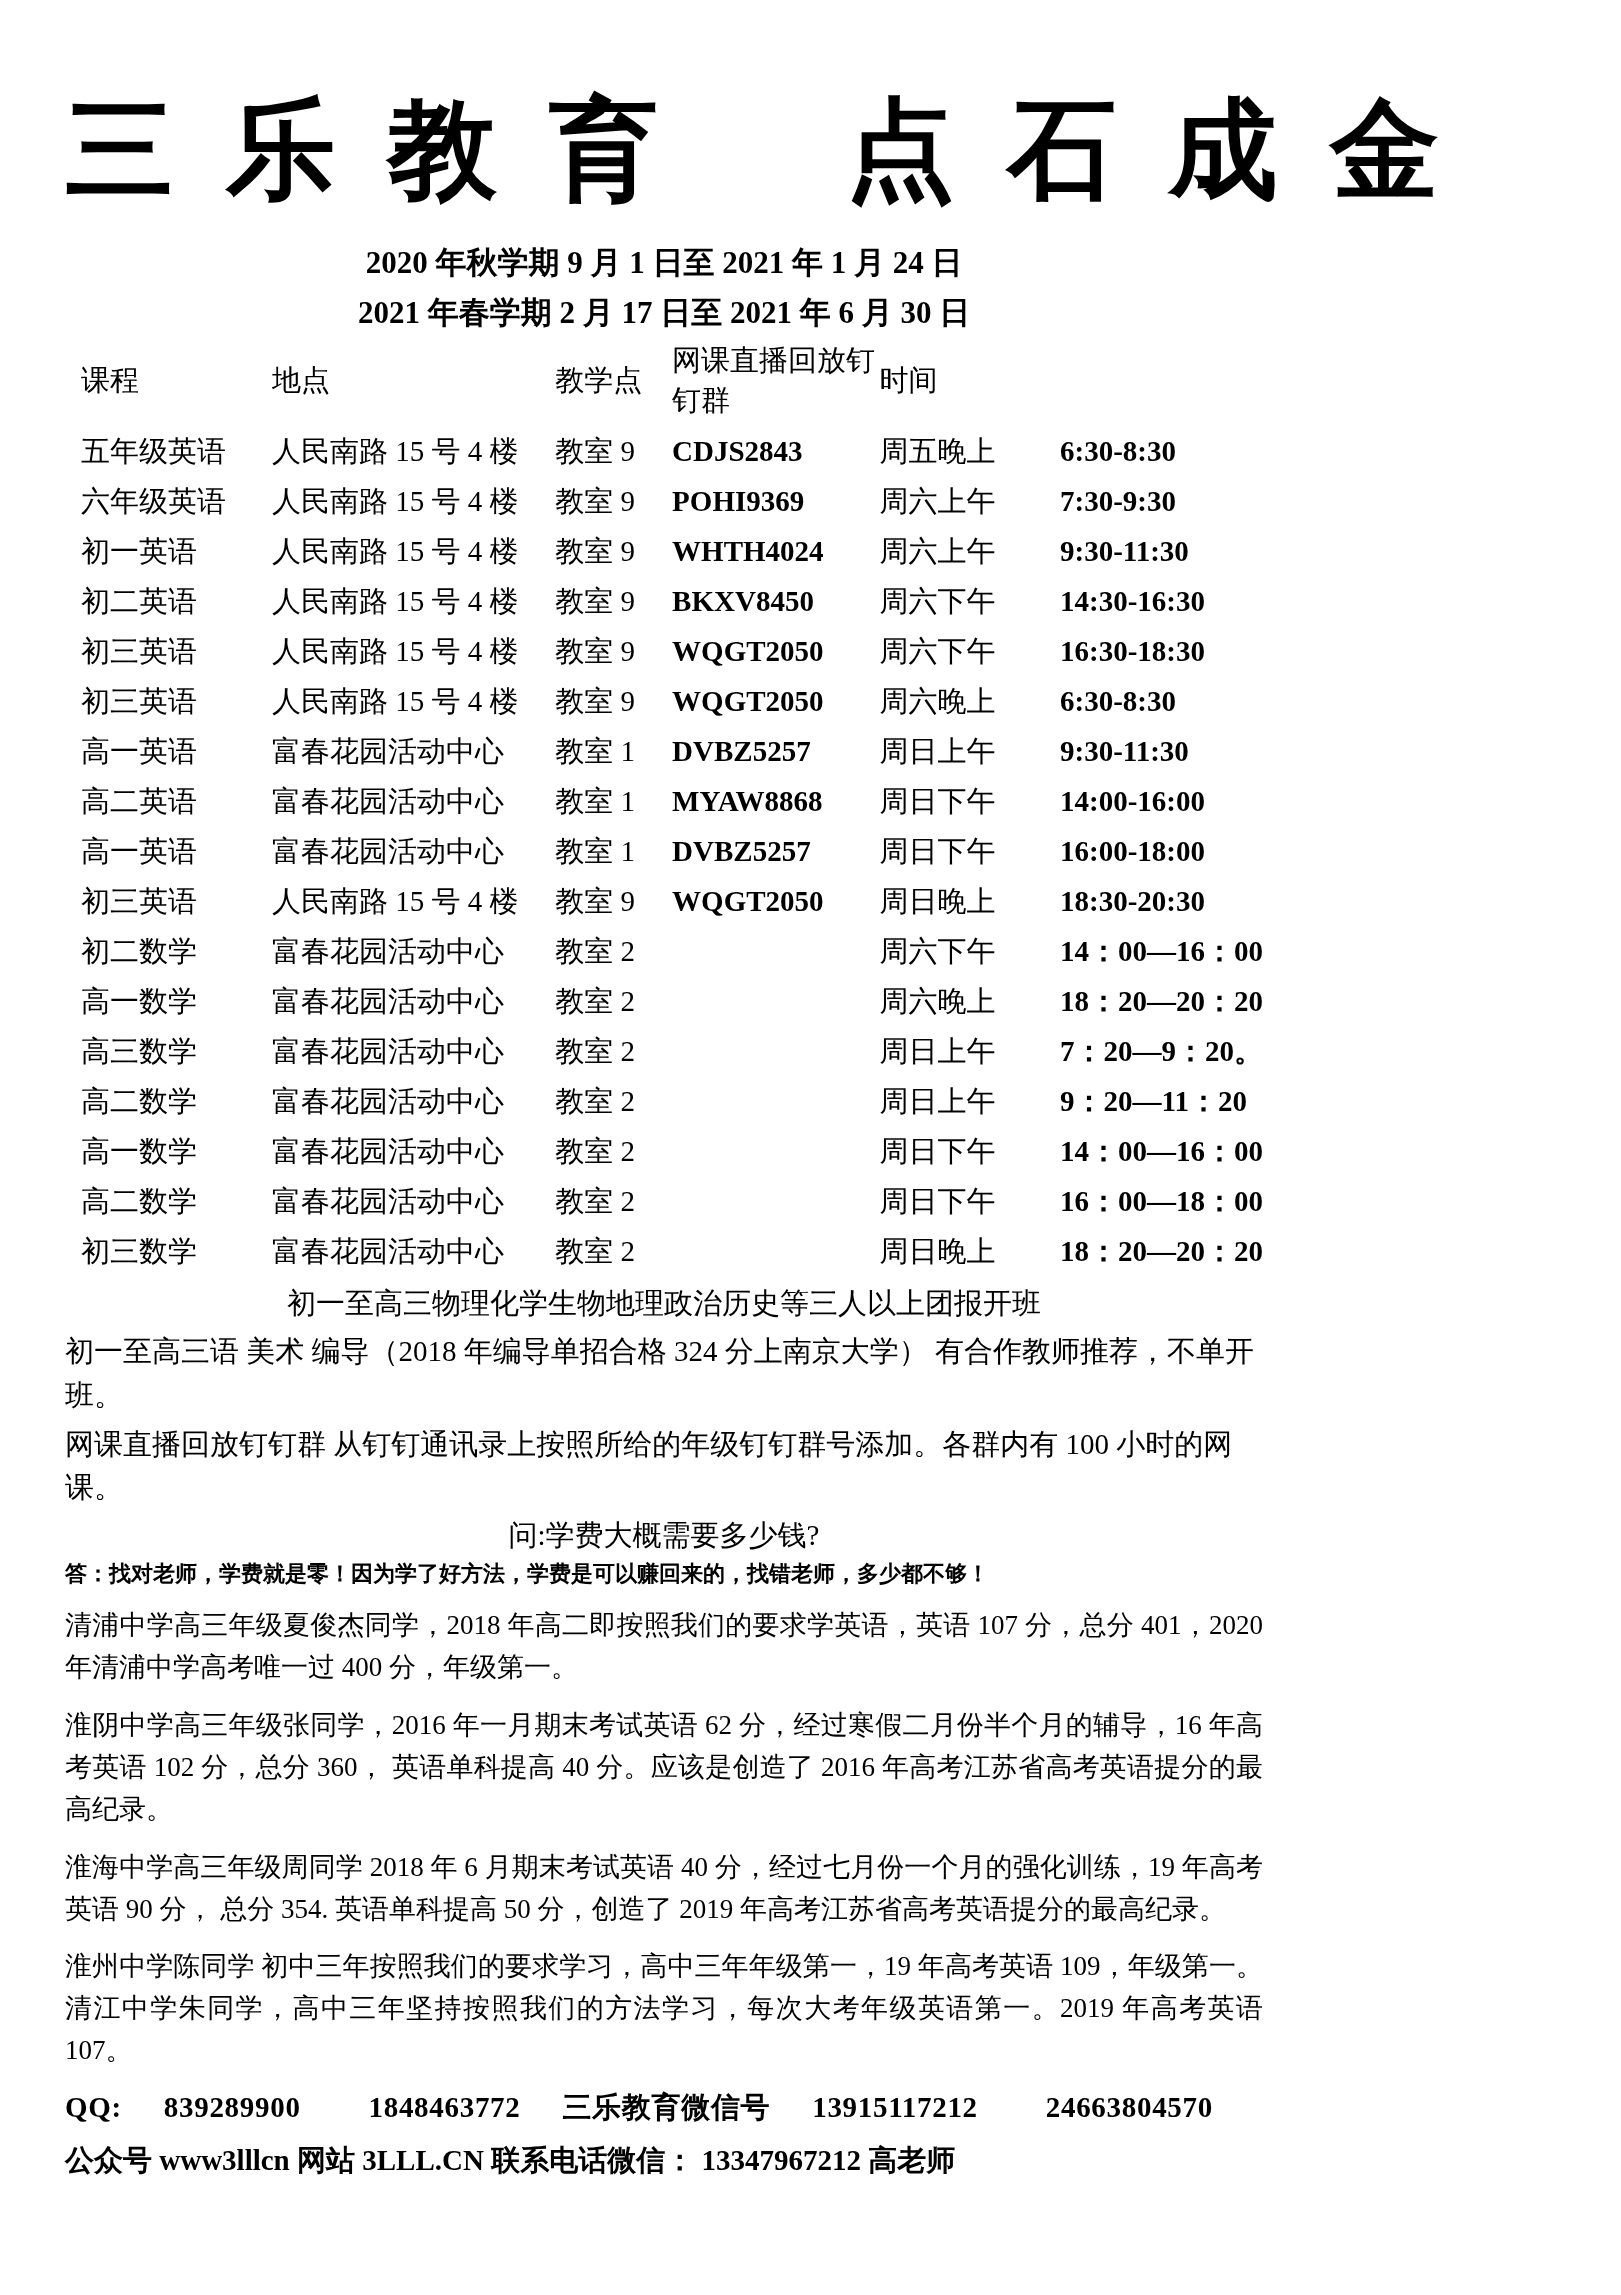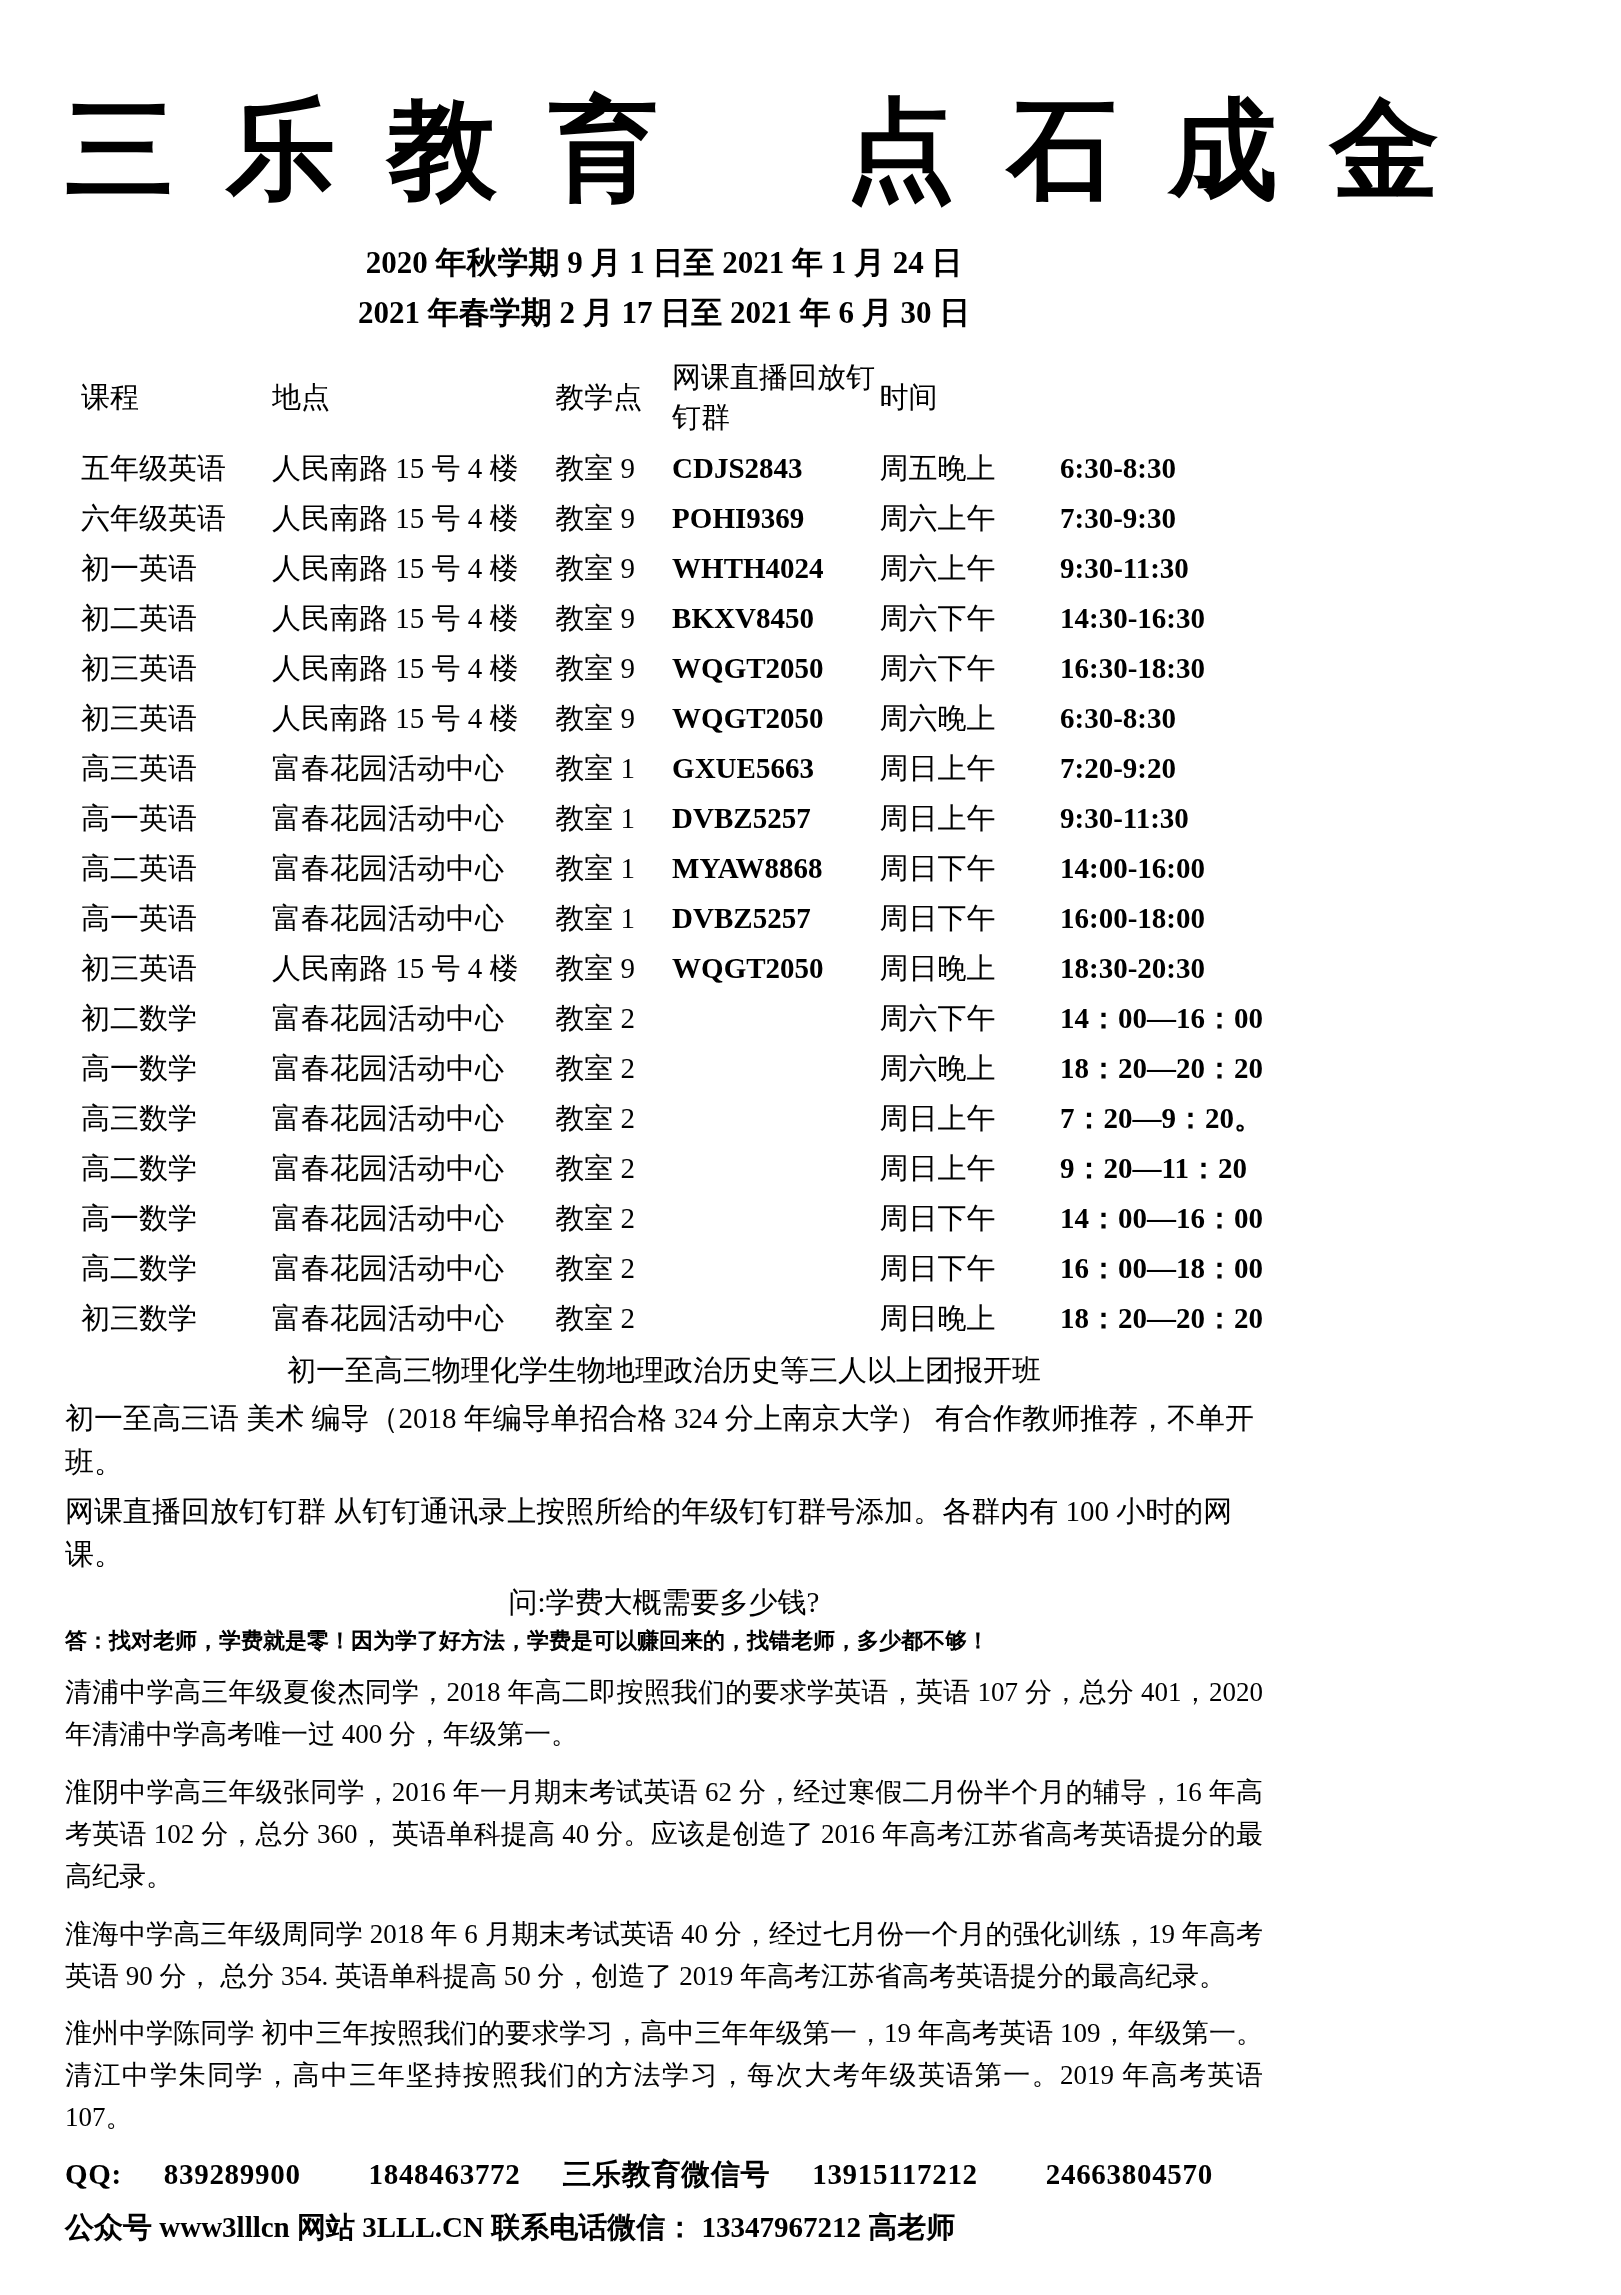--- a/index.html
+++ b/index.html
@@ -29,21 +29,21 @@
     margin: 0 0 29px 0;
   }
   .term-line {
     text-align: center;
     font-weight: 700;
     font-size: 31px;
     line-height: 1.45;
     margin: 0 0 4.3px 0;
   }
   .term-line.second {
-    margin-bottom: 20px;
+    margin-bottom: 3px;
   }
 
   
   table.schedule {
     width: 100%;
     border-collapse: collapse;
     font-size: 29px;
   }
   table.schedule th {
     font-weight: 400;
@@ -173,28 +173,20 @@
         </tr>
         <tr>
           <td class="c-course">初三英语</td>
           <td class="c-place">人民南路 15 号 4 楼</td>
           <td class="c-room">教室 9</td>
           <td class="c-group">WQGT2050</td>
           <td class="c-day">周六晚上</td>
           <td class="c-time">6:30-8:30</td>
         </tr>
         <tr>
-          <td class="c-course">高三英语</td>
-          <td class="c-place">富春花园活动中心</td>
-          <td class="c-room">教室 1</td>
-          <td class="c-group">GXUE5663</td>
-          <td class="c-day">周日上午</td>
-          <td class="c-time">7:20-9:20</td>
-        </tr>
-        <tr>
           <td class="c-course">高一英语</td>
           <td class="c-place">富春花园活动中心</td>
           <td class="c-room">教室 1</td>
           <td class="c-group">DVBZ5257</td>
           <td class="c-day">周日上午</td>
           <td class="c-time">9:30-11:30</td>
         </tr>
         <tr>
           <td class="c-course">高二英语</td>
           <td class="c-place">富春花园活动中心</td>

